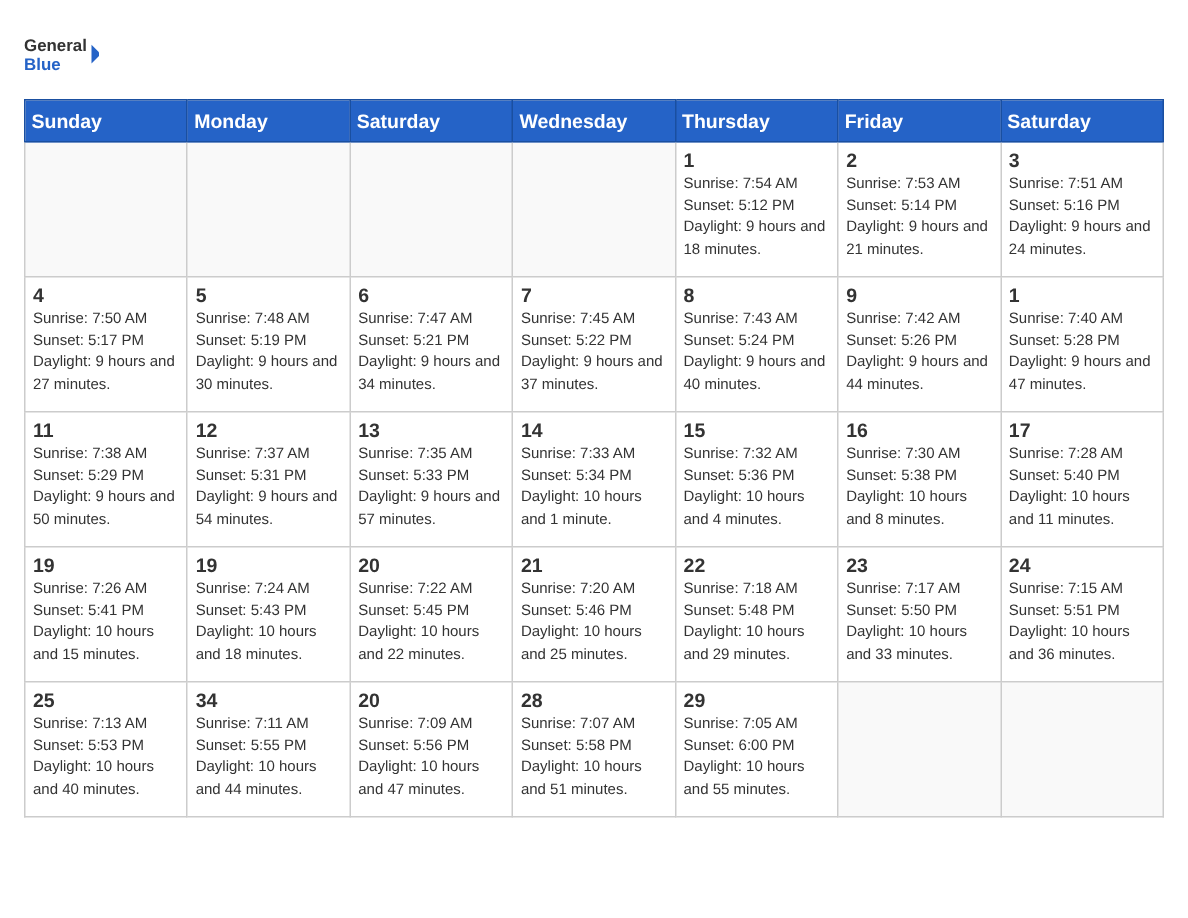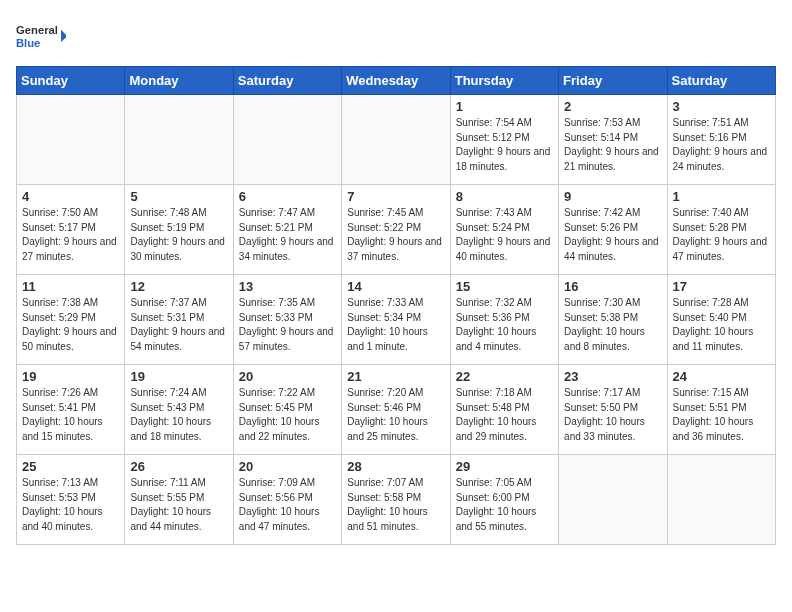--- a/index.html
+++ b/index.html
@@ -212,21 +212,21 @@
           <div class="day-num">24</div>
           <div class="day-detail">Sunrise: 7:15 AM<br>Sunset: 5:51 PM<br>Daylight: 10 hours and 36 minutes.</div>
         </td>
       </tr>
       <tr>
         <td>
           <div class="day-num">25</div>
           <div class="day-detail">Sunrise: 7:13 AM<br>Sunset: 5:53 PM<br>Daylight: 10 hours and 40 minutes.</div>
         </td>
         <td>
-          <div class="day-num">26</div>
+          <div class="day-num">34</div>
           <div class="day-detail">Sunrise: 7:11 AM<br>Sunset: 5:55 PM<br>Daylight: 10 hours and 44 minutes.</div>
         </td>
         <td>
           <div class="day-num">20</div>
           <div class="day-detail">Sunrise: 7:09 AM<br>Sunset: 5:56 PM<br>Daylight: 10 hours and 47 minutes.</div>
         </td>
         <td>
           <div class="day-num">28</div>
           <div class="day-detail">Sunrise: 7:07 AM<br>Sunset: 5:58 PM<br>Daylight: 10 hours and 51 minutes.</div>
         </td>

